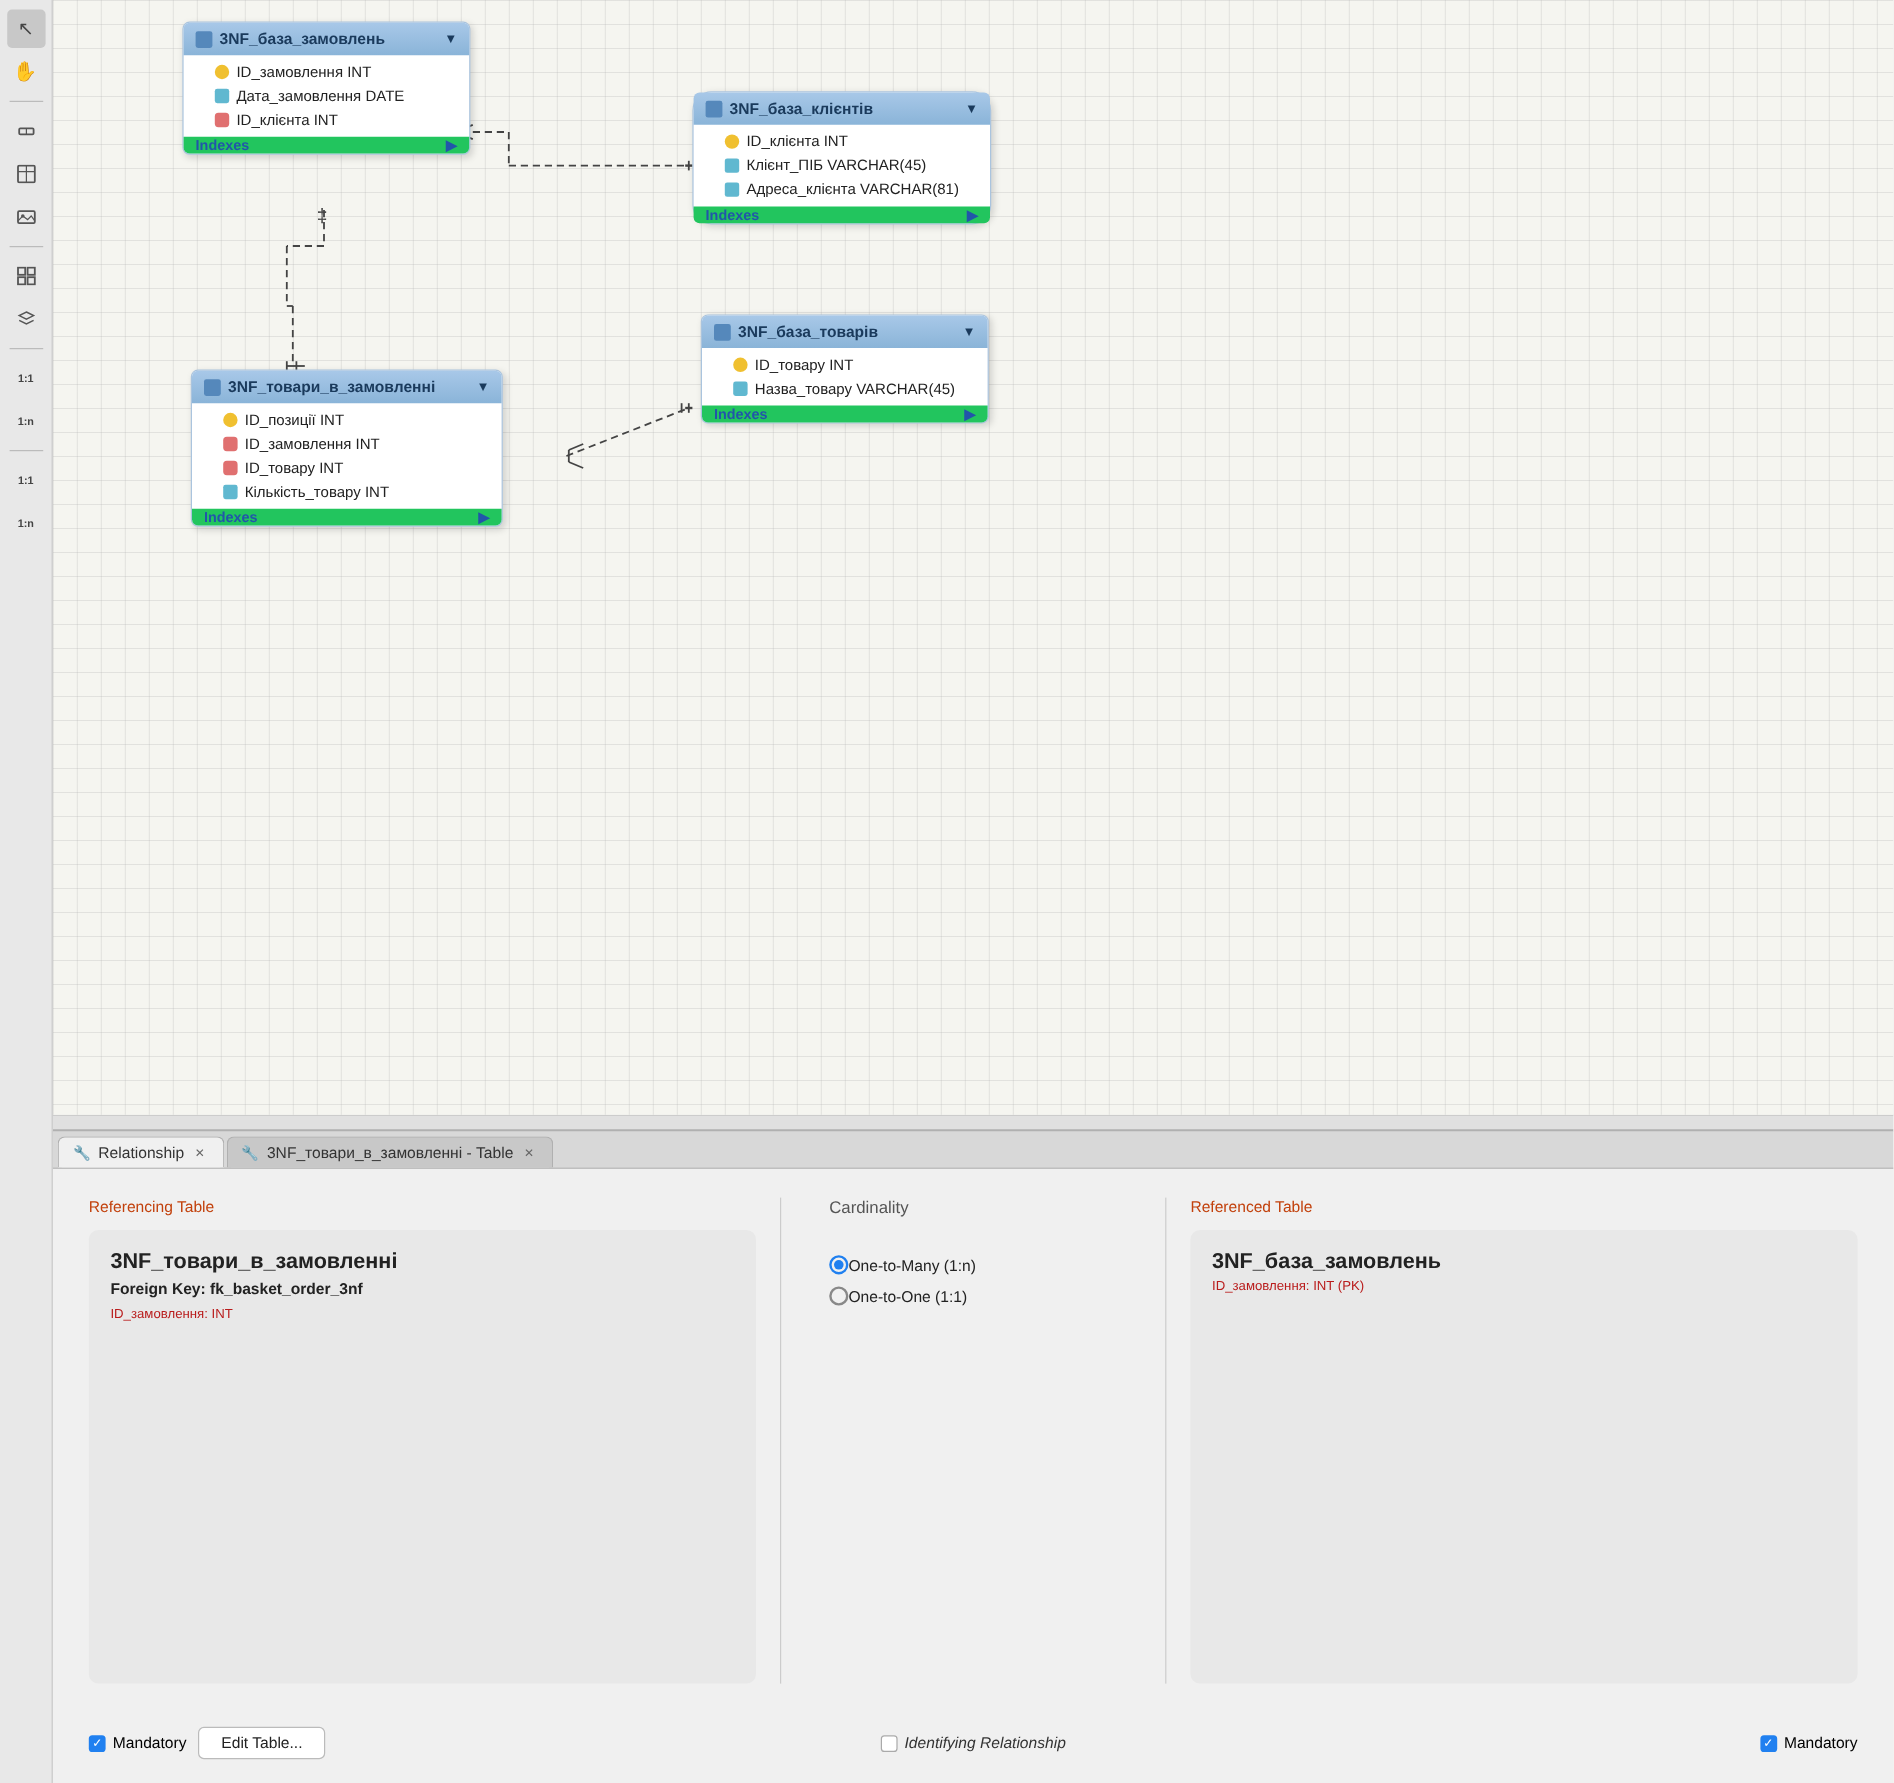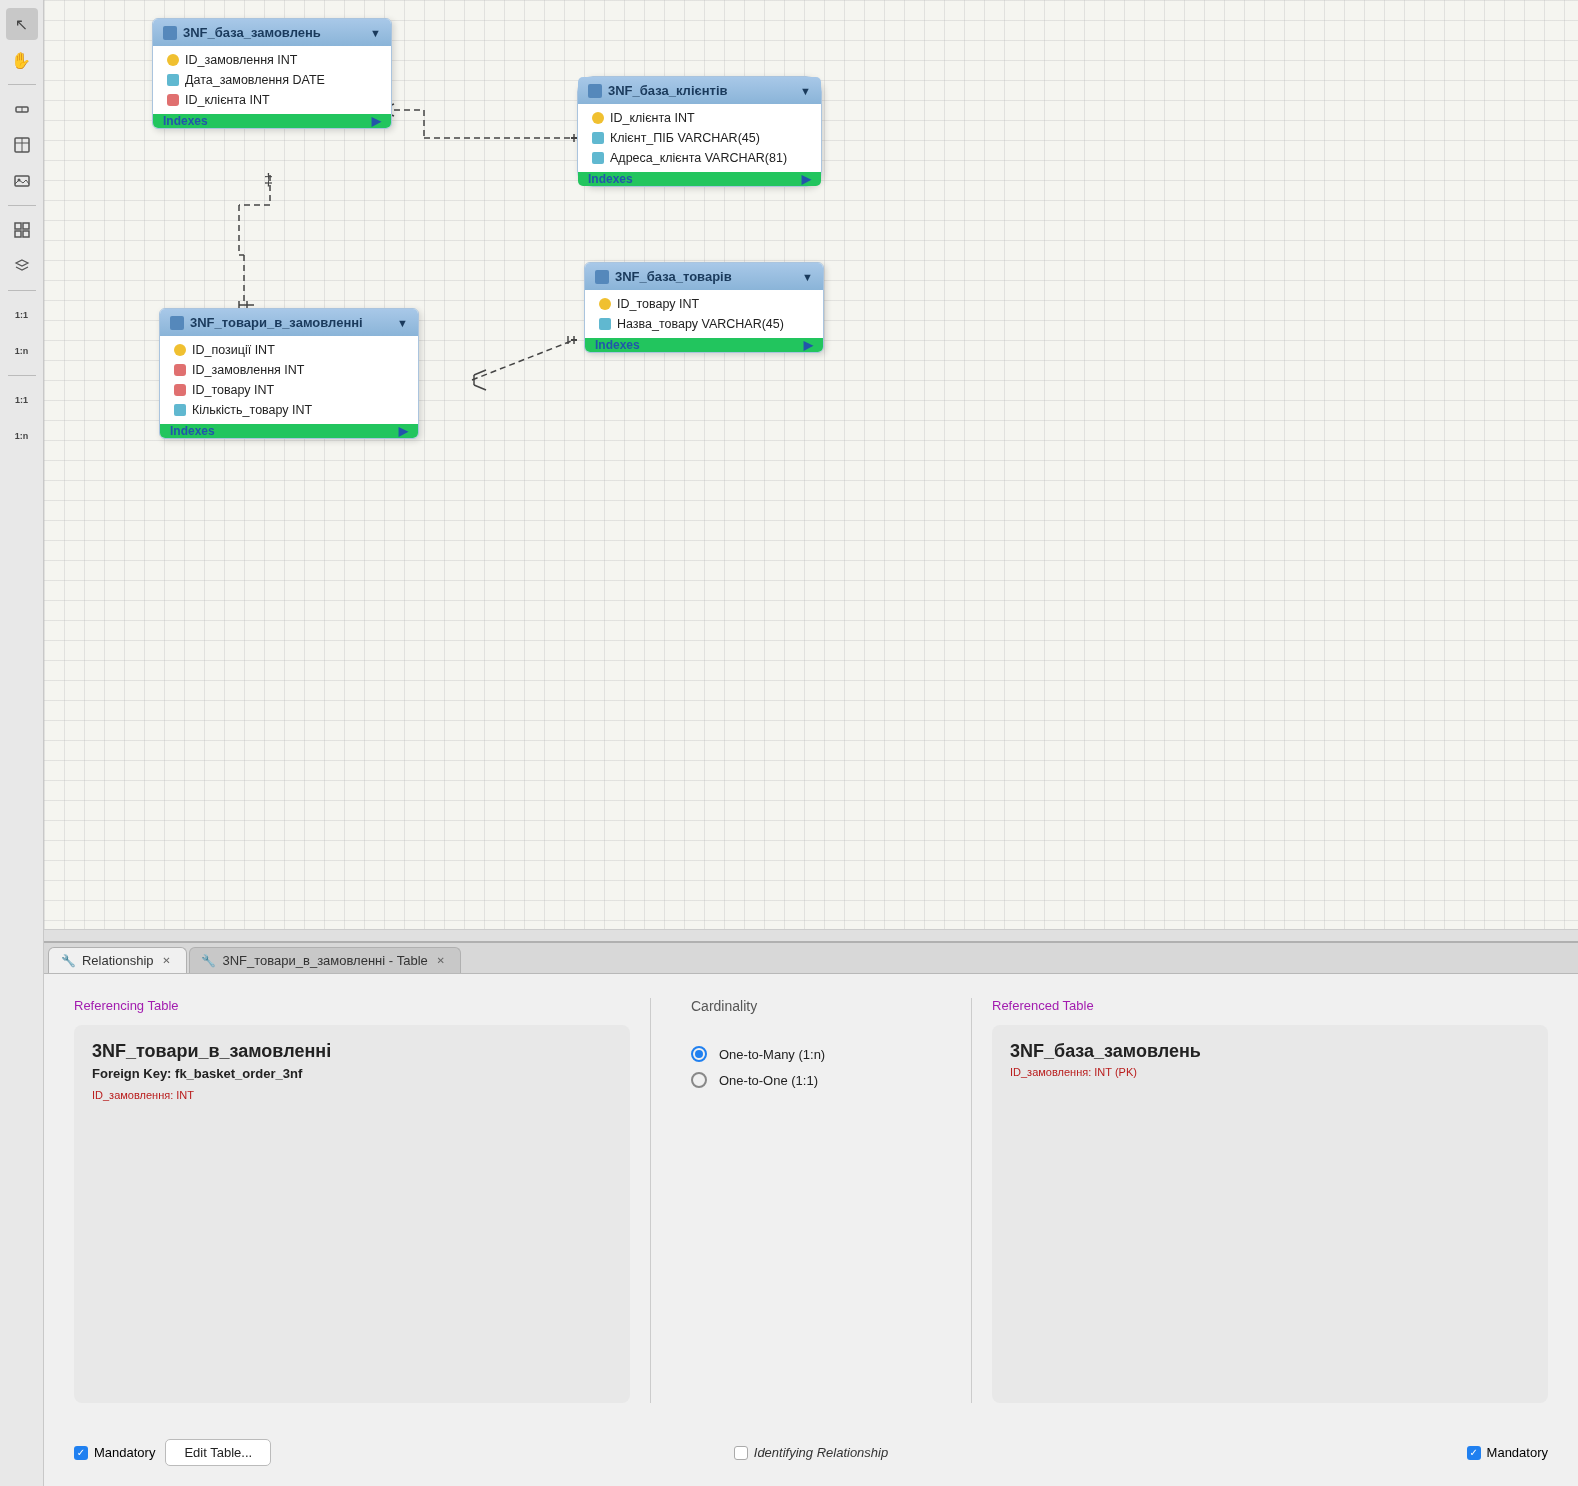--- a/index.html
+++ b/index.html
@@ -97,21 +97,21 @@
       background: #5588bb;
       border-radius: 2px;
       display: inline-block;
       flex-shrink: 0;
     }
     .table-dropdown {
       color: #1a3a5c;
       font-size: 11px;
       cursor: pointer;
     }
-    .db-table-body { padding: 4px 4px; }
+    .db-table-body { padding: 4px 16px; }
     .db-field {
       padding: 3px 10px;
       display: flex;
       align-items: center;
       gap: 6px;
       color: #222;
       font-size: 12.5px;
       white-space: nowrap;
     }
     .field-icon {
@@ -215,21 +215,21 @@
     }
 
     
     .panel-section {
       flex: 1;
       display: flex;
       flex-direction: column;
     }
     .panel-section-label {
       font-size: 13px;
-      color: #a21caf;
+      color: #c2410c;
       margin-bottom: 12px;
     }
     .panel-box {
       background: #e8e8e8;
       border-radius: 8px;
       padding: 16px 18px;
       flex: 1;
       display: flex;
       flex-direction: column;
     }
@@ -266,21 +266,21 @@
       padding: 0 20px;
     }
     .cardinality-label {
       font-size: 14px;
       color: #555;
       margin-bottom: 32px;
     }
     .radio-option {
       display: flex;
       align-items: center;
-      gap: 12px;
+      gap: 0;
       margin-bottom: 10px;
       font-size: 13px;
       color: #222;
       cursor: pointer;
     }
     .radio-circle {
       width: 16px;
       height: 16px;
       border-radius: 50%;
       border: 2px solid #888;

